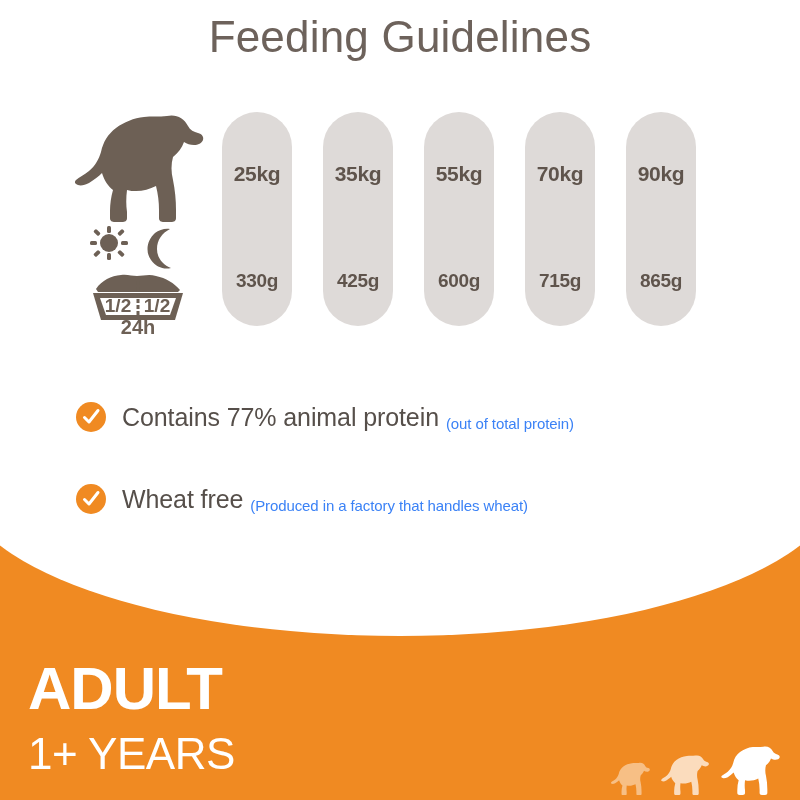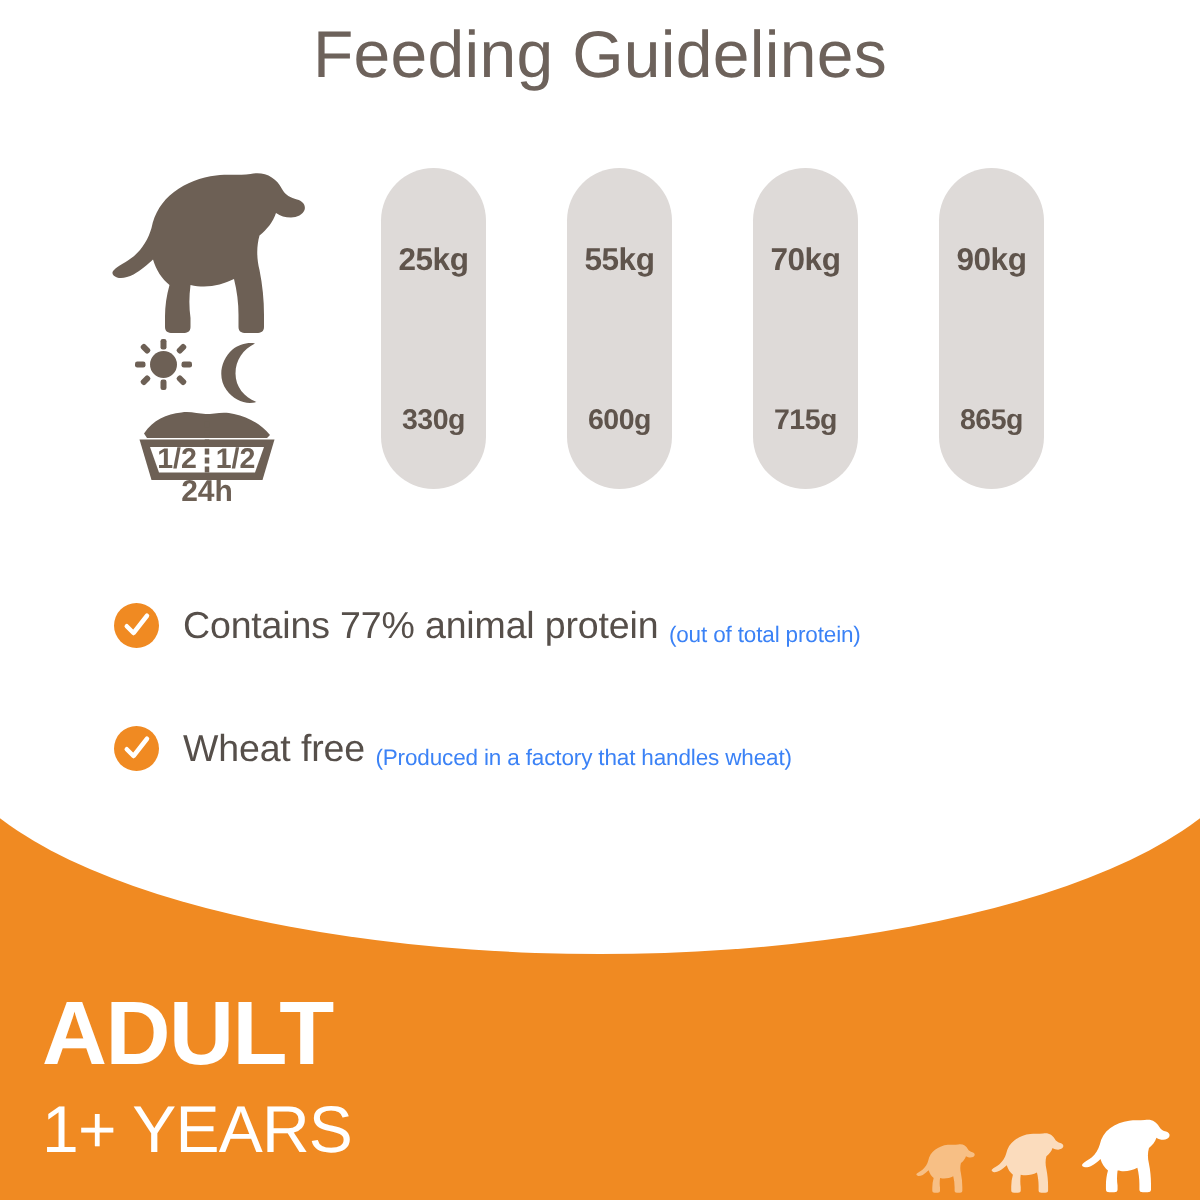--- a/index.html
+++ b/index.html
@@ -63,21 +63,20 @@
   }
   .capsule {
     width: 70px;
     height: 214px;
     background: #dedad8;
     border-radius: 35px;
     position: relative;
     display: flex;
     flex-direction: column;
     align-items: center;
-    margin-left: 32px;
   }
   .capsule-weight {
     position: absolute;
     top: 50px;
     left: 0;
     width: 100%;
     text-align: center;
     font-size: 21px;
     font-weight: bold;
     color: #5f544c;
@@ -248,20 +247,24 @@
       <text x="40" y="86" text-anchor="middle" font-family="Liberation Sans, sans-serif" font-size="19" font-weight="bold" fill="#6d6055">1/2</text>
       <text x="79" y="86" text-anchor="middle" font-family="Liberation Sans, sans-serif" font-size="19" font-weight="bold" fill="#6d6055">1/2</text>
       <text x="60" y="108" text-anchor="middle" font-family="Liberation Sans, sans-serif" font-size="20" font-weight="bold" fill="#6d6055">24h</text>
     </svg>
   </div>
 
   <div id="capsule-row">
     <div class="capsule">
       <span class="capsule-weight">25kg</span>
       <span class="capsule-amount">330g</span>
+    </div>
+    <div class="capsule">
+      <span class="capsule-weight">35kg</span>
+      <span class="capsule-amount">425g</span>
     </div>
     <div class="capsule">
       <span class="capsule-weight">55kg</span>
       <span class="capsule-amount">600g</span>
     </div>
     <div class="capsule">
       <span class="capsule-weight">70kg</span>
       <span class="capsule-amount">715g</span>
     </div>
     <div class="capsule">

